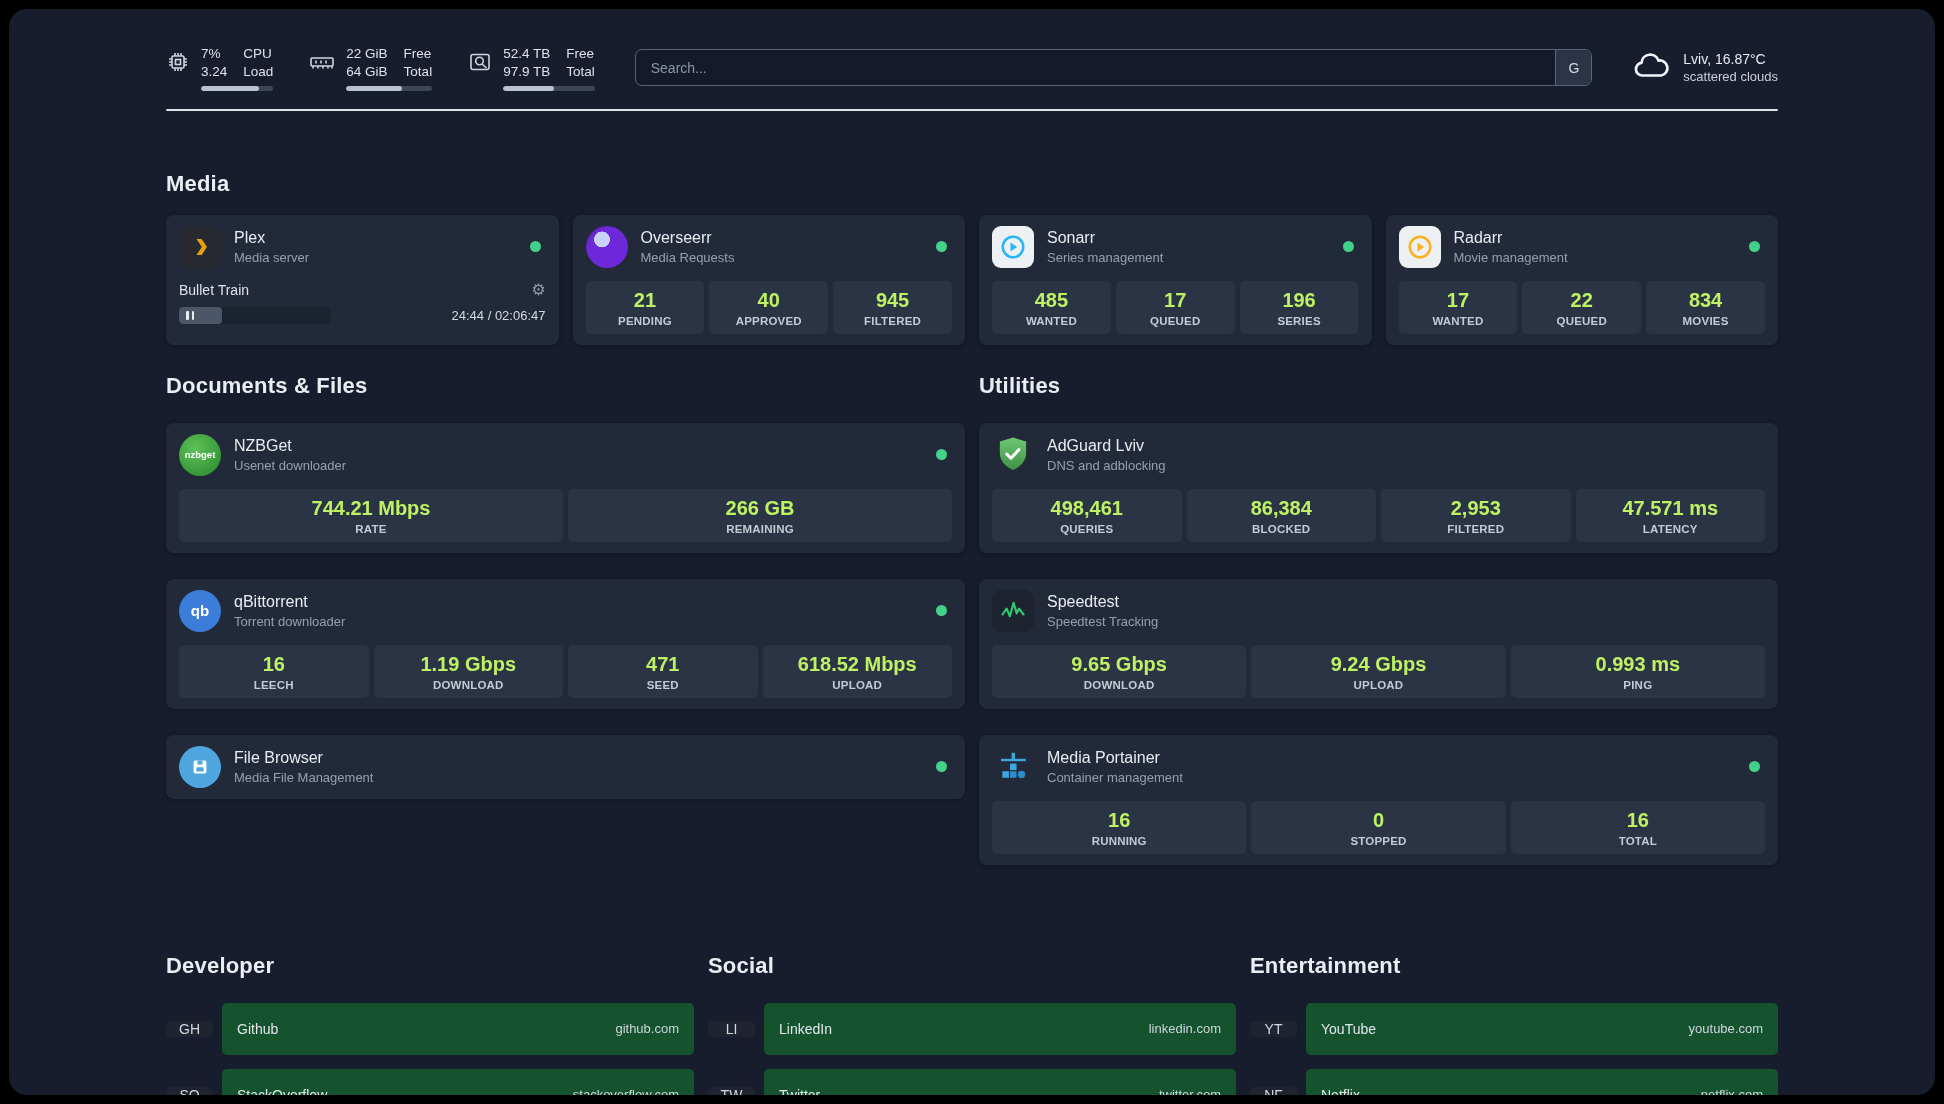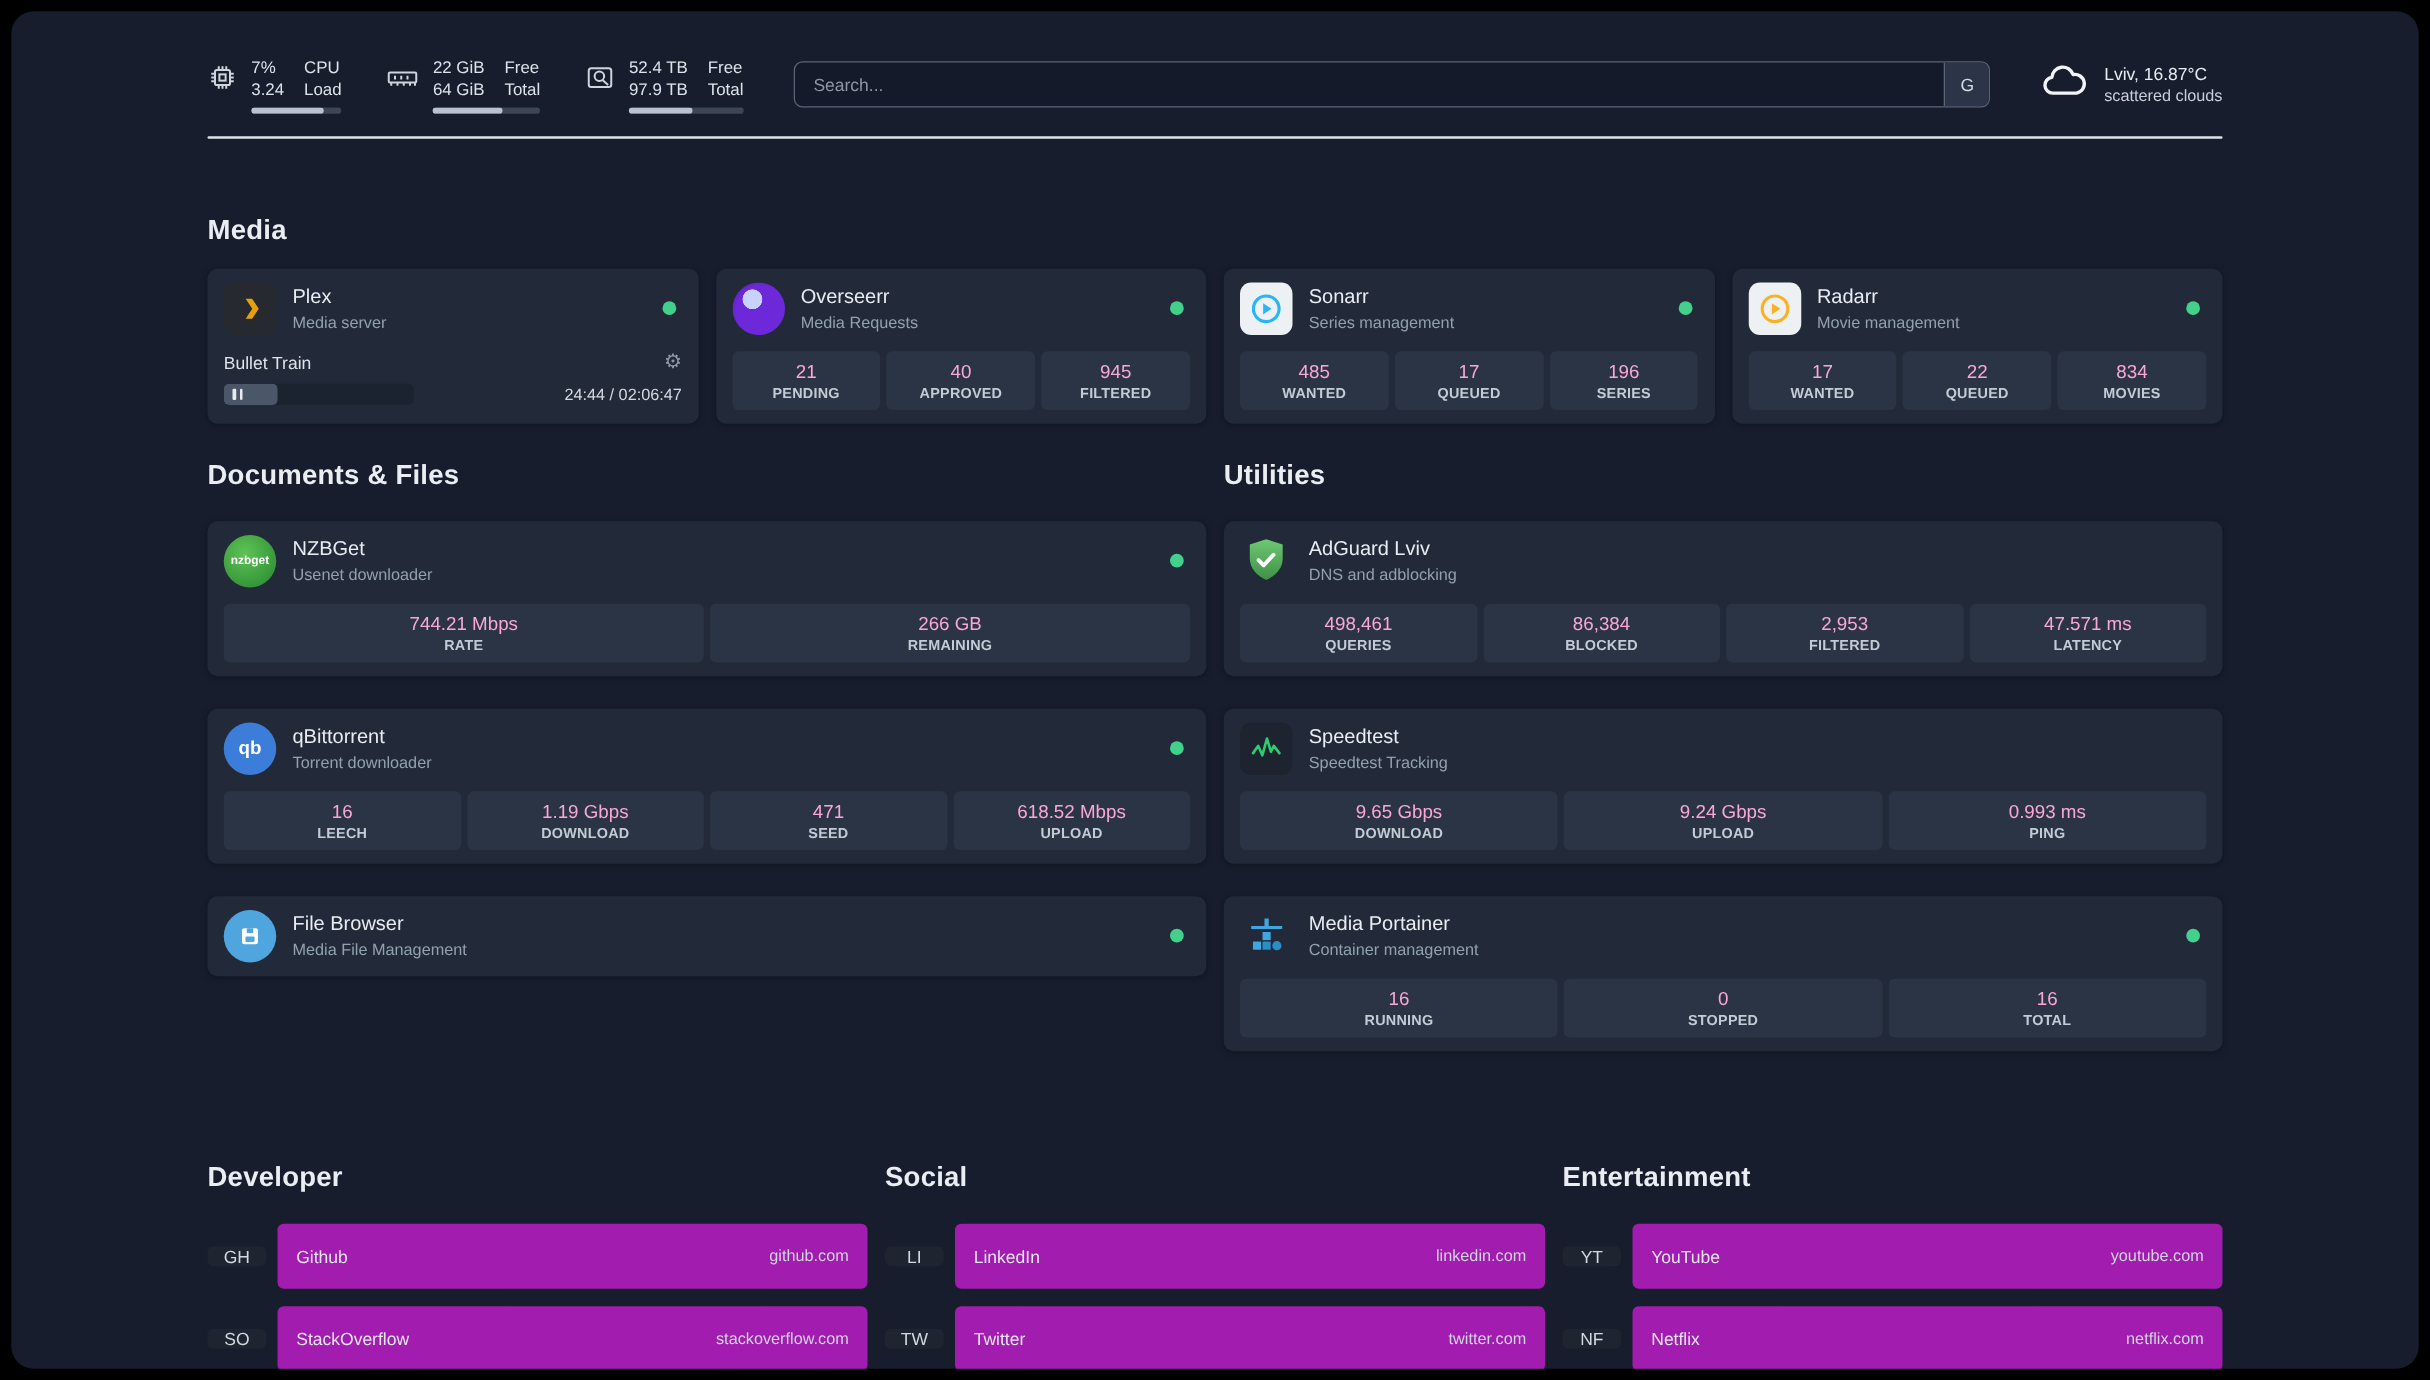--- a/index.html
+++ b/index.html
@@ -42,21 +42,21 @@
   .card { background:#222a39; border-radius:8px; padding:11px 13px; box-shadow:0 1px 5px rgba(0,0,0,.3); display:flex; flex-direction:column; }
   .card-header { display:flex; align-items:center; gap:13px; }
   .svc-icon { width:42px; height:42px; flex:0 0 auto; display:flex; align-items:center; justify-content:center; border-radius:9px; }
   .svc-icon.round { border-radius:50%; }
   .svc-name { font-size:16px; color:#e9edf2; font-weight:500; }
   .svc-desc { font-size:13px; color:#93a0af; margin-top:3px; }
   .status-dot { width:11px; height:11px; border-radius:50%; margin-left:auto; margin-right:5px; background:#43d08a; flex:0 0 auto; }
 
   .stats { display:flex; gap:5px; margin-top:13px; }
   .stat { flex:1; background:#2b3445; border-radius:5px; padding:8px 4px 7px; text-align:center; }
-  .stat-value { font-size:15px; color:#f9a8d4; }
+  .stat-value { font-size:20px; color:#bef264;font-weight:bold; }
   .stat-label { font-size:11.5px; font-weight:700; color:#c3cbd5; margin-top:3px; letter-spacing:.2px; }
 
   
   .np-row1 { display:flex; align-items:center; margin-top:14px; }
   .np-title { font-size:14px; color:#dfe4eb; }
   .gear { margin-left:auto; color:#8d97a6; font-size:16px; line-height:1; }
   .np-row2 { display:flex; align-items:center; margin-top:9px; }
   .np-bar { width:152px; height:17px; background:#1c2330; border-radius:4px; position:relative; overflow:hidden; }
   .np-fill { position:absolute; left:0; top:0; bottom:0; background:#4b5668; border-radius:4px; }
   .np-pause { position:absolute; left:7px; top:4px; display:flex; gap:3px; }
@@ -70,21 +70,21 @@
   .circ-overseerr { background:radial-gradient(circle at 38% 32%, #c7d2fe 0 20%, rgba(0,0,0,0) 21%), radial-gradient(circle at 55% 55%, #6d28d9 0 62%, #4c1d95 100%); }
   .circ-nzbget { background:radial-gradient(circle at 40% 35%, #5fc257, #2f8f33 85%); color:#fff; font-size:9.5px; font-weight:700; }
   .circ-qb { background:#3b7dd8; color:#fff; font-size:15px; font-weight:700; }
   .circ-fb { background:#4fa6df; }
 
   
   .bookmarks { display:grid; grid-template-columns:repeat(3,1fr); gap:14px; margin-top:62px; }
   .bm-col .section-title { margin-bottom:24px; }
   .bm-row { display:flex; gap:9px; margin-bottom:14px; align-items:center; }
   .bm-abbr { width:47px; background:#1e2531; border-radius:5px; display:flex; align-items:center; justify-content:center; font-size:14px; color:#d3d9e1; flex:0 0 auto; }
-  .bm-bar { flex:1; background:#a21caf; border-radius:5px; display:flex; align-items:center; padding:0 15px; height:52px; }
+  .bm-bar { flex:1; background:#14532d; border-radius:5px; display:flex; align-items:center; padding:0 15px; height:52px; }
   .bm-name { font-size:14px; color:#e2e7ed; }
   .bm-url { margin-left:auto; font-size:13px; color:#ced5de; }
 </style>
 </head>
 <body>
 
 <div class="canvas" data-interactable="false">
 <div class="content">
 
   <div class="topbar" data-interactable="false">

